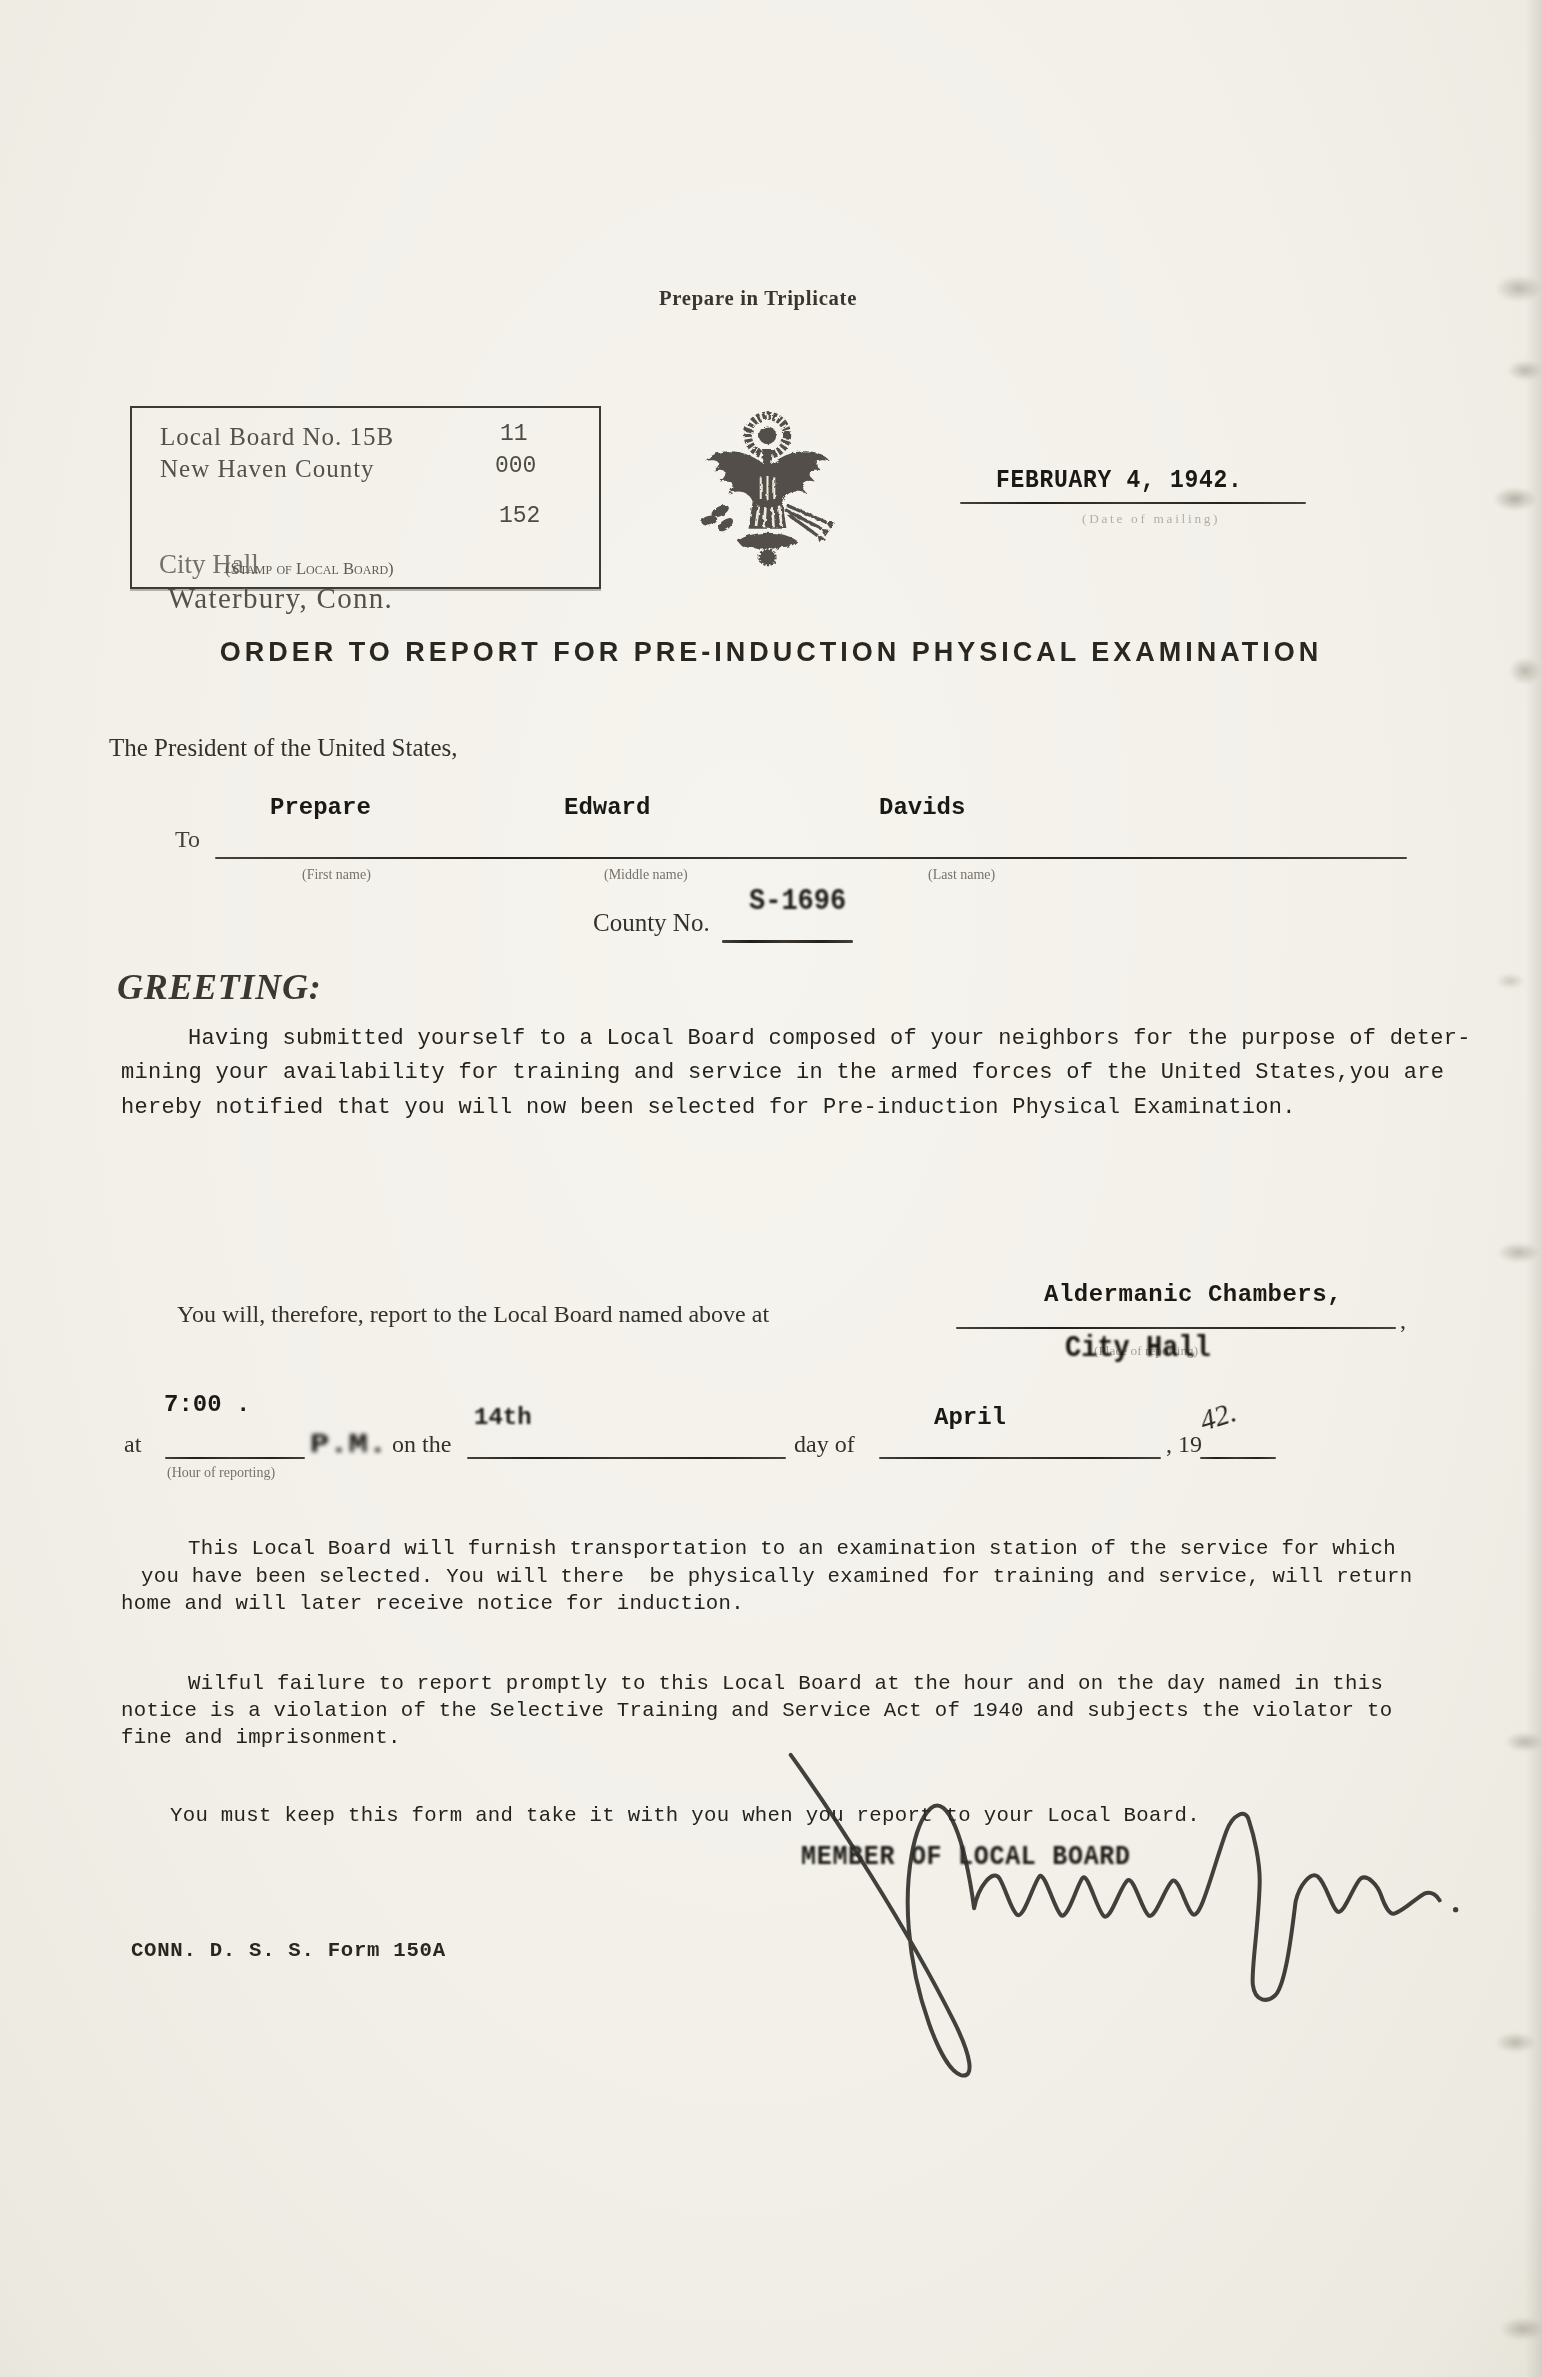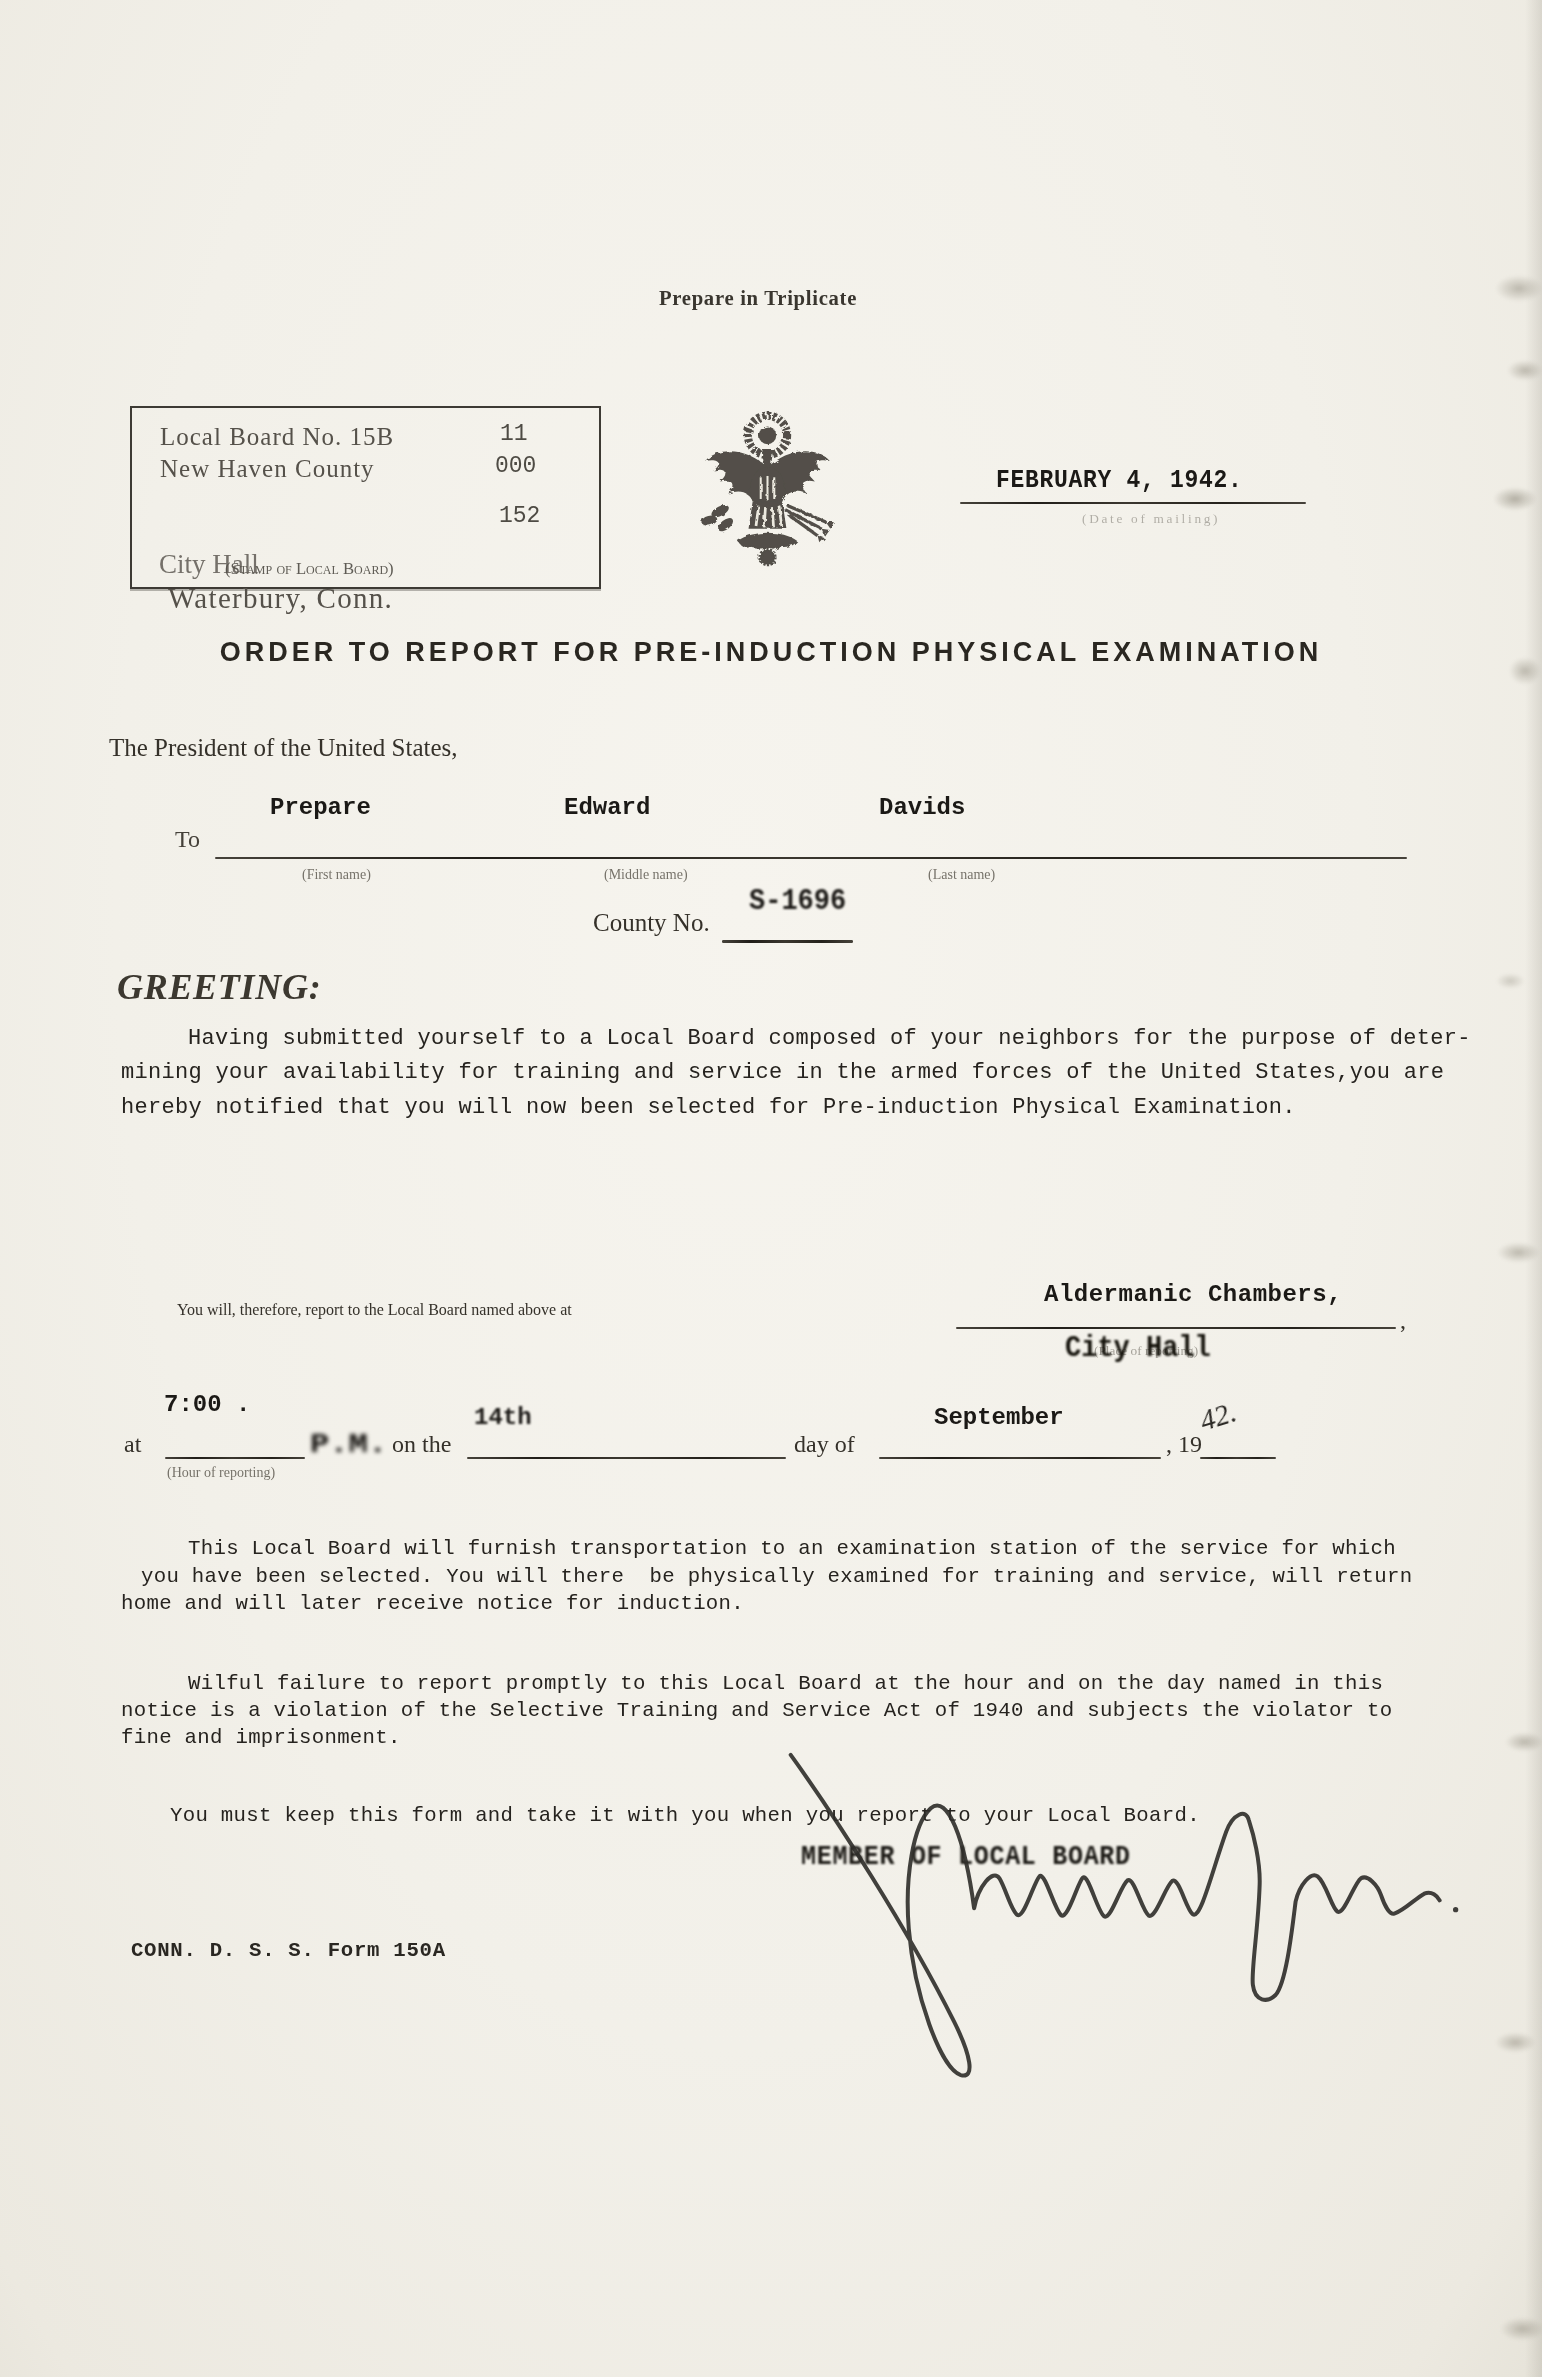--- a/index.html
+++ b/index.html
@@ -113,29 +113,29 @@
   <div class="abs typed overtype" style="left:749px;top:886px;font-size:27px;filter:blur(0.9px);transform:scaleY(1.08);">S-1696</div>
   <div class="abs serif" style="left:593px;top:909px;font-size:25px;">County No.</div>
   <div class="line" style="left:722px;top:940px;width:131px;height:3.3px;"></div>
 
   <div class="abs serif" style="left:117px;top:966px;font-size:36px;font-style:italic;font-weight:bold;letter-spacing:0.7px;color:#3c3830;filter:blur(0.3px);">GREETING:</div>
   <div class="abs typed typedpara" style="left:121px;top:1060px;">mining your availability for training and service in the armed forces of the United States,you are</div>
   <div class="abs typed typedpara indent" style="left:121px;top:1026px;">Having submitted yourself to a Local Board composed of your neighbors for the purpose of deter-</div>
   <div class="abs typed typedpara" style="left:121px;top:1095px;">hereby notified that you will now been selected for Pre-induction Physical Examination.</div>
 
   <div class="abs typed overtype" style="left:1044px;top:1281px;font-size:24px;letter-spacing:0.5px;">Aldermanic Chambers,</div>
-  <div class="abs serif" style="left:177px;top:1301px;font-size:16px;">You will, therefore, report to the Local Board named above at</div>
+  <div class="abs serif" style="left:177px;top:1301px;font-size:24px;">You will, therefore, report to the Local Board named above at</div>
   <div class="line" style="left:956px;top:1327px;width:440px;"></div>
   <div class="abs serif" style="left:1400px;top:1307px;font-size:24px;">,</div>
   <div class="abs serif cap" style="left:1094px;top:1343px;font-size:13.3px;opacity:.55;">(Place of reporting)</div>
   <div class="abs typed overtype" style="left:1065px;top:1333px;font-size:27px;color:#121009;filter:blur(0.9px);transform:scaleY(1.08);">City Hall</div>
 
   <div class="abs typed overtype" style="left:164px;top:1391px;font-size:24px;">7:00  .</div>
   <div class="abs typed overtype" style="left:474px;top:1404px;font-size:24px;filter:blur(0.9px);">14th</div>
-  <div class="abs typed overtype" style="left:934px;top:1404px;font-size:24px;filter:blur(0.7px);">September</div>
+  <div class="abs typed overtype" style="left:934px;top:1404px;font-size:24px;filter:blur(0.7px);">April</div>
   <div class="abs serif" style="left:1200px;top:1400px;font-size:29px;font-style:italic;color:#2c2a26;transform:rotate(-17deg);filter:blur(0.2px);">42.</div>
 
   <div class="abs serif" style="left:124px;top:1431px;font-size:24px;">at</div>
   <div class="line" style="left:165px;top:1457px;width:140px;"></div>
   <div class="abs typed" style="left:315px;top:1429px;font-size:28px;font-weight:bold;color:#0f0d0a;filter:blur(2px);transform:scaleX(1.15);">P.M.</div>
   <div class="abs serif" style="left:392px;top:1431px;font-size:24px;">on the</div>
   <div class="line" style="left:467px;top:1457px;width:319px;"></div>
   <div class="abs serif" style="left:794px;top:1431px;font-size:24px;">day of</div>
   <div class="line" style="left:879px;top:1457px;width:282px;"></div>
   <div class="abs serif" style="left:1166px;top:1431px;font-size:24px;">, 19</div>

